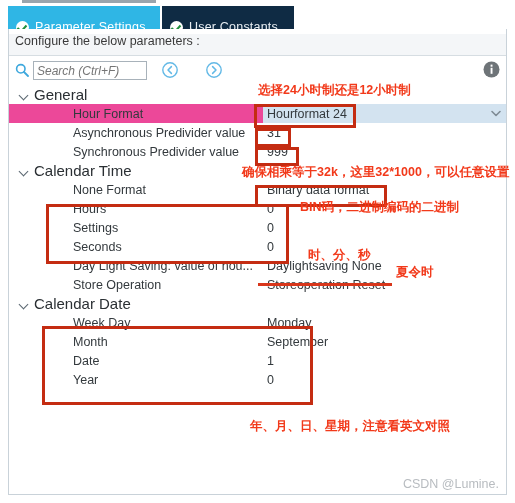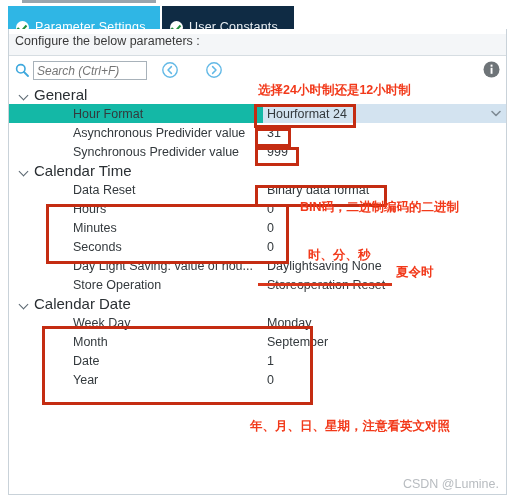--- a/index.html
+++ b/index.html
@@ -193,21 +193,21 @@
     font-size: 12.5px;
     color: #33393d;
   }
   .param-value {
     position: absolute;
     left: 258px;
     font-size: 12.5px;
     color: #33393d;
   }
   .row-selected {
-    background: #14b8a6;
+    background: #ec4899;
   }
   .row-selected .param-value-bg {
     position: absolute;
     left: 254px; right: 0; top: 0; bottom: 0;
     background: #d3e3f0;
   }
   .dropdown-chevron {
     position: absolute;
     right: 4px; top: 4px;
     width: 12px; height: 11px;
@@ -322,29 +322,29 @@
     <div class="row row-param">
       <span class="param-name">Synchronous Predivider value</span>
       <span class="param-value">999</span>
     </div>
 
     <div class="row row-group">
       <span class="chevron"></span>
       <span class="group-label">Calendar Time</span>
     </div>
     <div class="row row-param">
-      <span class="param-name">Data Reset</span>
+      <span class="param-name">None Format</span>
       <span class="param-value">Binary data format</span>
     </div>
     <div class="row row-param">
       <span class="param-name">Hours</span>
       <span class="param-value">0</span>
     </div>
     <div class="row row-param">
-      <span class="param-name">Minutes</span>
+      <span class="param-name">Settings</span>
       <span class="param-value">0</span>
     </div>
     <div class="row row-param">
       <span class="param-name">Seconds</span>
       <span class="param-value">0</span>
     </div>
     <div class="row row-param">
       <span class="param-name">Day Light Saving: value of hou...</span>
       <span class="param-value">Daylightsaving None</span>
     </div>
@@ -374,20 +374,21 @@
       <span class="param-value">0</span>
     </div>
   </div>
 
   <div class="anno-box" style="left:254px; top:104px; width:102px; height:24px;"></div>
   <div class="anno-text" style="left:258px; top:82px;">选择24小时制还是12小时制</div>
 
   <div class="anno-box" style="left:255px; top:128px; width:36px; height:19px;"></div>
 
   <div class="anno-box" style="left:255px; top:147px; width:44px; height:19px;"></div>
+  <div class="anno-text" style="left:242px; top:164px;">确保相乘等于32k，这里32*1000，可以任意设置</div>
 
   <div class="anno-box" style="left:255px; top:185px; width:132px; height:22px;"></div>
 
   <div class="anno-box" style="left:46px; top:204px; width:243px; height:60px;"></div>
   <div class="anno-text" style="left:300px; top:199px;">BIN码，二进制编码的二进制</div>
   <div class="anno-text" style="left:298px; top:247px;padding-left:10px;">时、分、秒</div>
 
   <div class="anno-line" style="left:258px; top:283px; width:134px; height:3px;"></div>
   <div class="anno-text" style="left:396px; top:264px;">夏令时</div>
 

